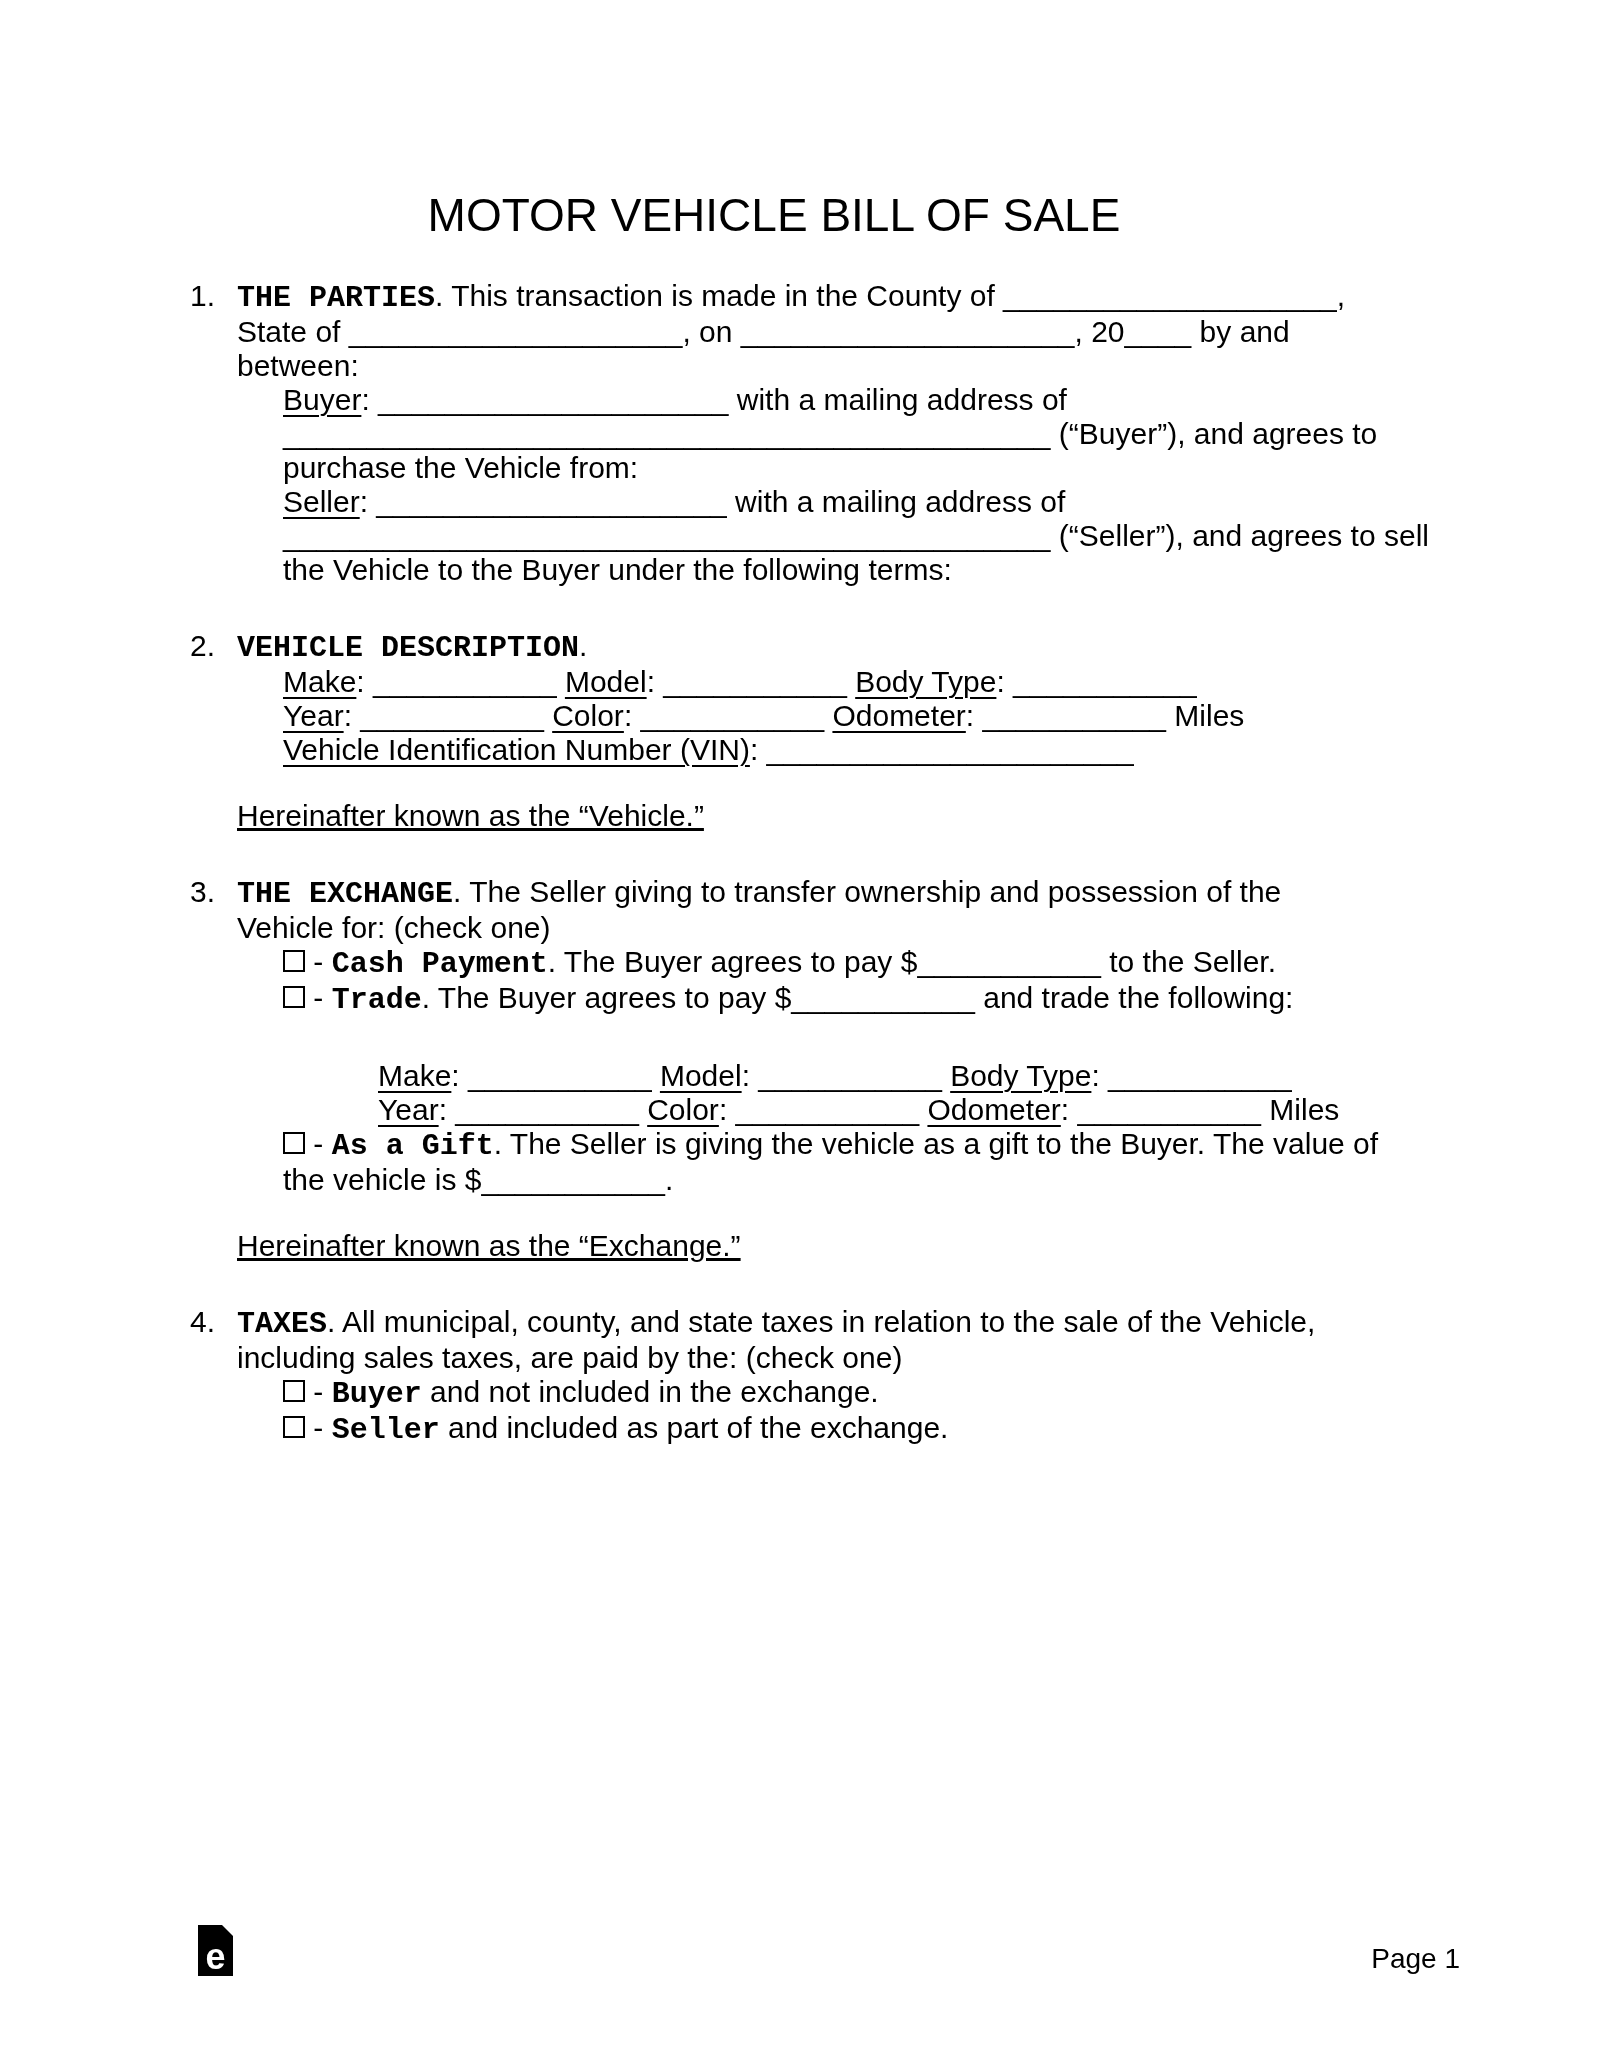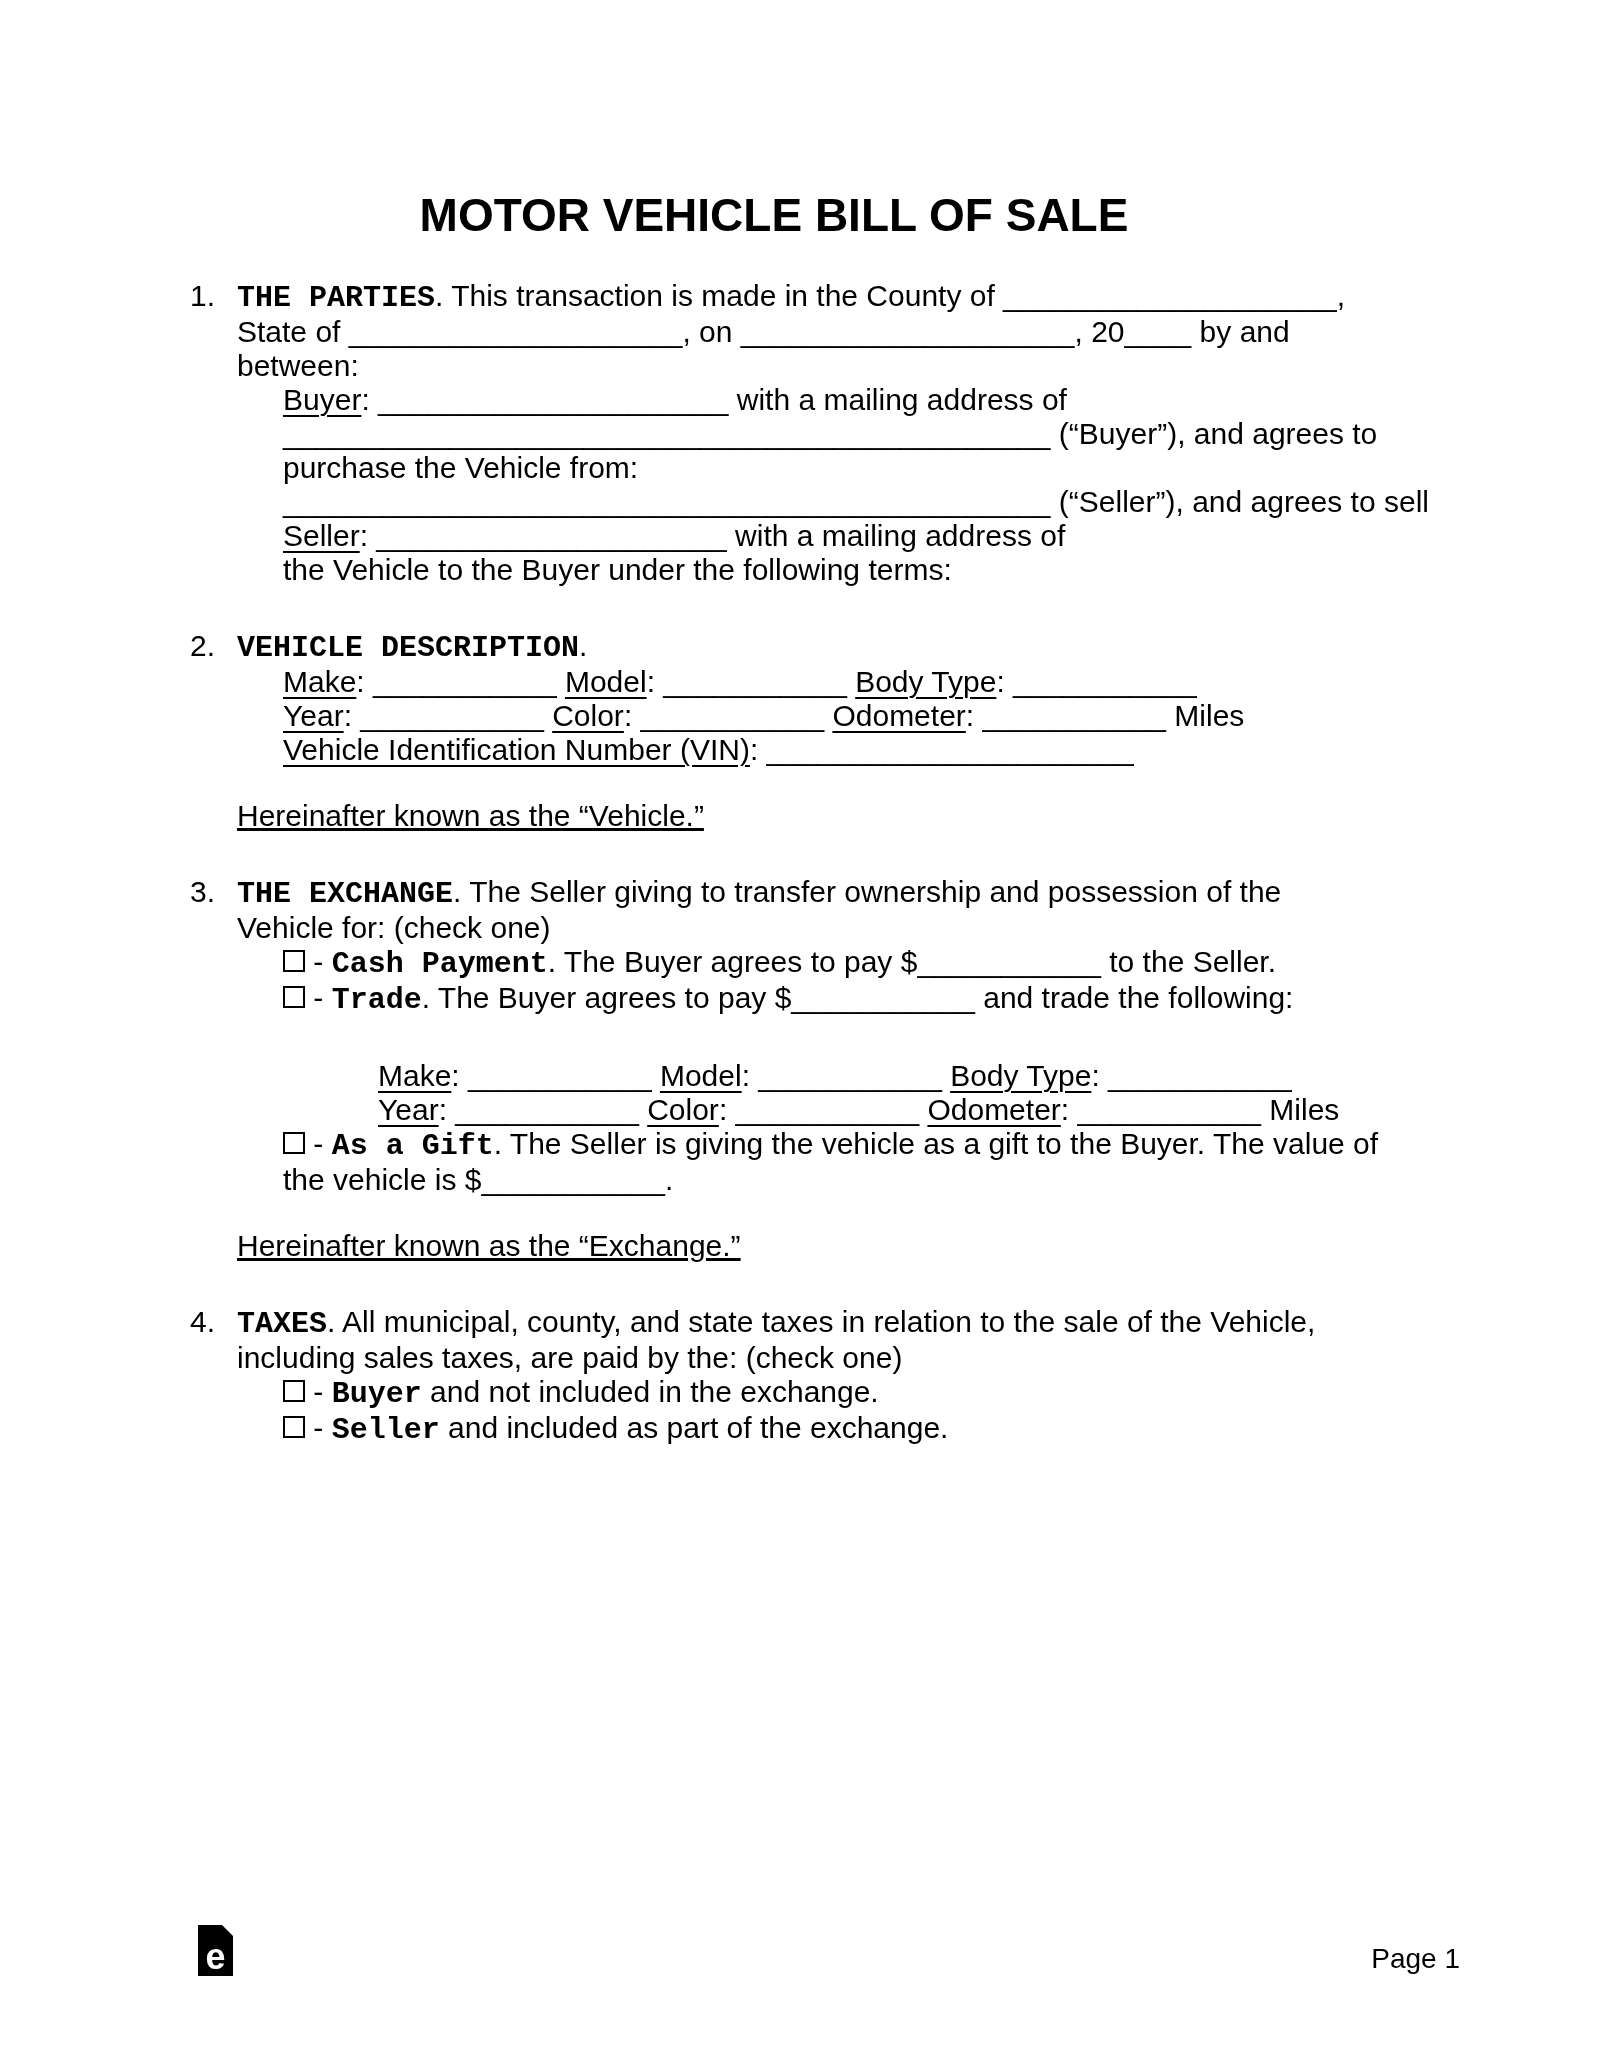--- a/index.html
+++ b/index.html
@@ -3,21 +3,21 @@
 <meta charset="utf-8">
 <style>
   html,body{margin:0;padding:0;background:#ffffff;}
   .page{
     position:relative;width:1600px;height:2070px;background:#ffffff;
     font-family:"Liberation Sans",sans-serif;font-size:30px;line-height:34px;
     color:#000000;overflow:hidden;
   }
   .content{position:absolute;left:190px;top:190px;width:1270px;}
   .title{
-    font-size:46px;line-height:50px;font-weight:bold;text-align:center;
+    font-size:46px;line-height:50px;font-weight:normal;text-align:center;
     width:1548px;margin-left:-190px;
   }
   .sec{display:flex;margin-top:42px;}
   .sec.first{margin-top:39px;}
   .num{width:47px;flex:none;}
   .secbody{flex:1;}
   .line{white-space:pre;}
   .ind{margin-left:93px;}
   .ind2{margin-left:188px;margin-top:42px;}
   .hang{margin-left:47px;margin-top:32px;text-decoration:underline;}
@@ -55,22 +55,22 @@
       </div>
     </div>
 
     <div class="ind">
       <div class="line"><span class="u">Buyer</span><span>: _____________________ with a mailing address of</span></div>
       <div class="line">______________________________________________ (“Buyer”), and agrees to</div>
       <div class="line">purchase the Vehicle from:</div>
     </div>
 
     <div class="ind">
+      <div class="line"><span class="u">Seller</span><span>: _____________________ with a mailing address of</span></div>
       <div class="line">______________________________________________ (“Seller”), and agrees to sell</div>
-      <div class="line"><span class="u">Seller</span><span>: _____________________ with a mailing address of</span></div>
       <div class="line">the Vehicle to the Buyer under the following terms:</div>
     </div>
 
     <div class="sec">
       <div class="num">2.</div>
       <div class="secbody">
         <div class="line"><span class="b">VEHICLE DESCRIPTION</span><span>.</span></div>
       </div>
     </div>
 

